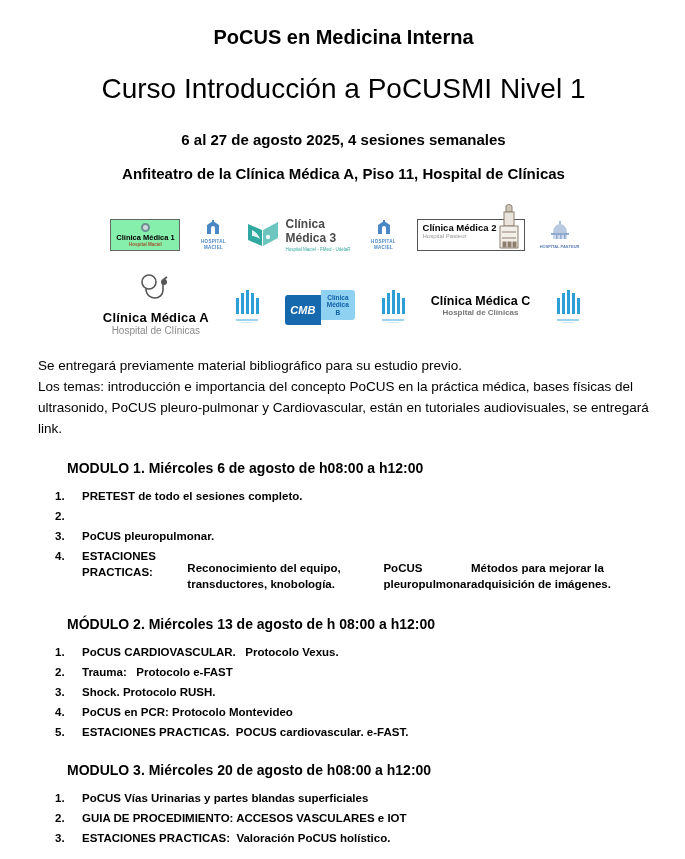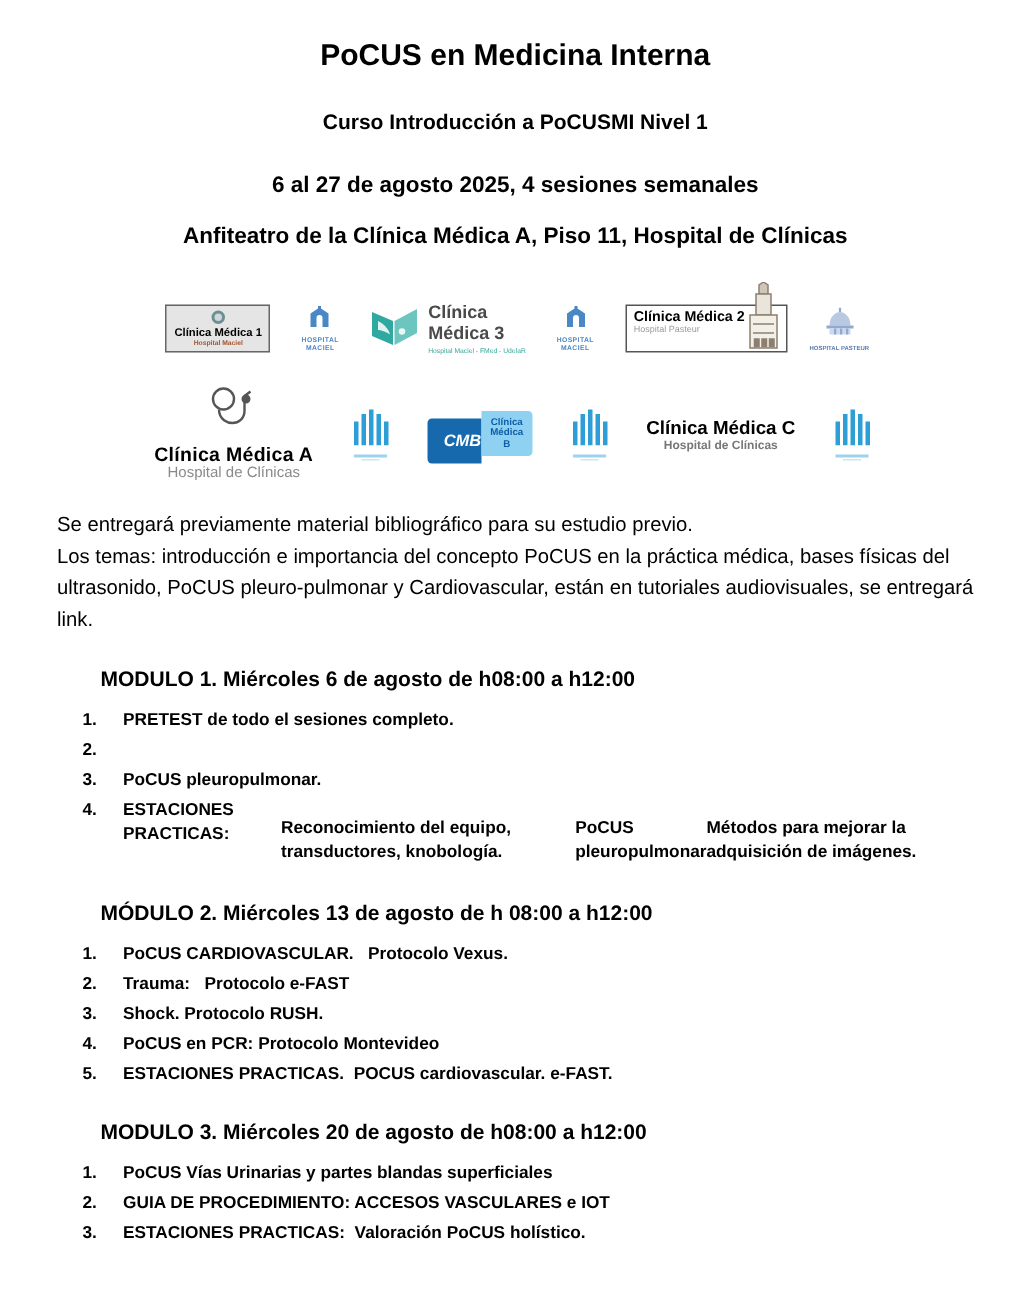--- a/index.html
+++ b/index.html
@@ -5,33 +5,33 @@
   * { margin:0; padding:0; box-sizing:border-box; }
   html,body { background:#ffffff; }
   body {
     width:685px; height:859px; overflow:hidden;
     font-family:"Liberation Sans", sans-serif; color:#000;
   }
   .page { width:685px; height:859px; padding:22px 36px 0 38px; position:relative; }
 
   
   .title1 { text-align:center; font-size:20px; font-weight:bold; margin-top:4px; }
-  .title2 { text-align:center; font-size:14px; font-weight:bold; margin-top:24px; }
+  .title2 { text-align:center; font-size:28px; font-weight:normal; margin-top:24px; }
   .date-line { text-align:center; font-size:15px; font-weight:bold; margin-top:26px; }
   .loc-line  { text-align:center; font-size:15px; font-weight:bold; margin-top:17px; }
 
   
   .logo-row { display:flex; align-items:center; justify-content:center; }
   .row1 { margin-top:22px; height:62px; gap:18px; }
   .row2 { margin-top:6px;  height:66px; gap:22px; }
   .logo { display:flex; flex-direction:column; align-items:center; }
 
   
   .cm1-box { border:1px solid #666; width:70px; height:32px; padding:1px 1px;
-             justify-content:center; background:#e5e5e5; }
+             justify-content:center; background:#86efac; }
   .cm1-emblem { width:9px; height:9px; border-radius:50%; border:2px solid #6b8f94;
                 background:#cfd8d9; margin-bottom:1px; }
   .cm1-title { font-size:7.5px; font-weight:bold; white-space:nowrap; }
   .cm1-sub { font-size:4.5px; color:#a3542e; font-weight:bold; white-space:nowrap; }
 
   
   .hm-logo { width:30px; }
   .hm-caption { font-size:4.5px; color:#4a87c5; font-weight:bold; line-height:1.2;
                 text-align:center; letter-spacing:.3px; }
 
@@ -58,21 +58,21 @@
   .cma-sub { font-size:10px; color:#8a8a8a; margin-top:0; white-space:nowrap; }
 
   
   .hc-logo { width:32px; }
   .hc-caption { width:22px; height:2px; background:#9fd2ec; margin-top:1px; }
   .hc-caption2 { width:12px; height:1px; background:#c9e6f5; margin-top:1px; }
 
   
   .cmb { flex-direction:row; gap:0; }
   .cmb-dark { width:36px; height:30px; background:#1669ad; border-radius:3px 0 0 3px;
-              display:flex; align-items:center; justify-content:flex-end;margin-top:10px; }
+              display:flex; align-items:center; justify-content:center;margin-top:10px; }
   .cmb-abbr { color:#fff; font-size:11px; font-weight:bold; font-style:italic; }
   .cmb-light { width:34px; height:30px; background:#8fd1f0; border-radius:0 3px 3px 0;
                display:flex; flex-direction:column; align-items:center; justify-content:center; }
   .cmb-line { color:#0f5fa8; font-size:6.5px; font-weight:bold; line-height:1.15; }
 
   
   .cmc-title { font-size:12.5px; font-weight:bold; white-space:nowrap; }
   .cmc-sub { font-size:8px; font-weight:bold; color:#777; white-space:nowrap; }
 
   

